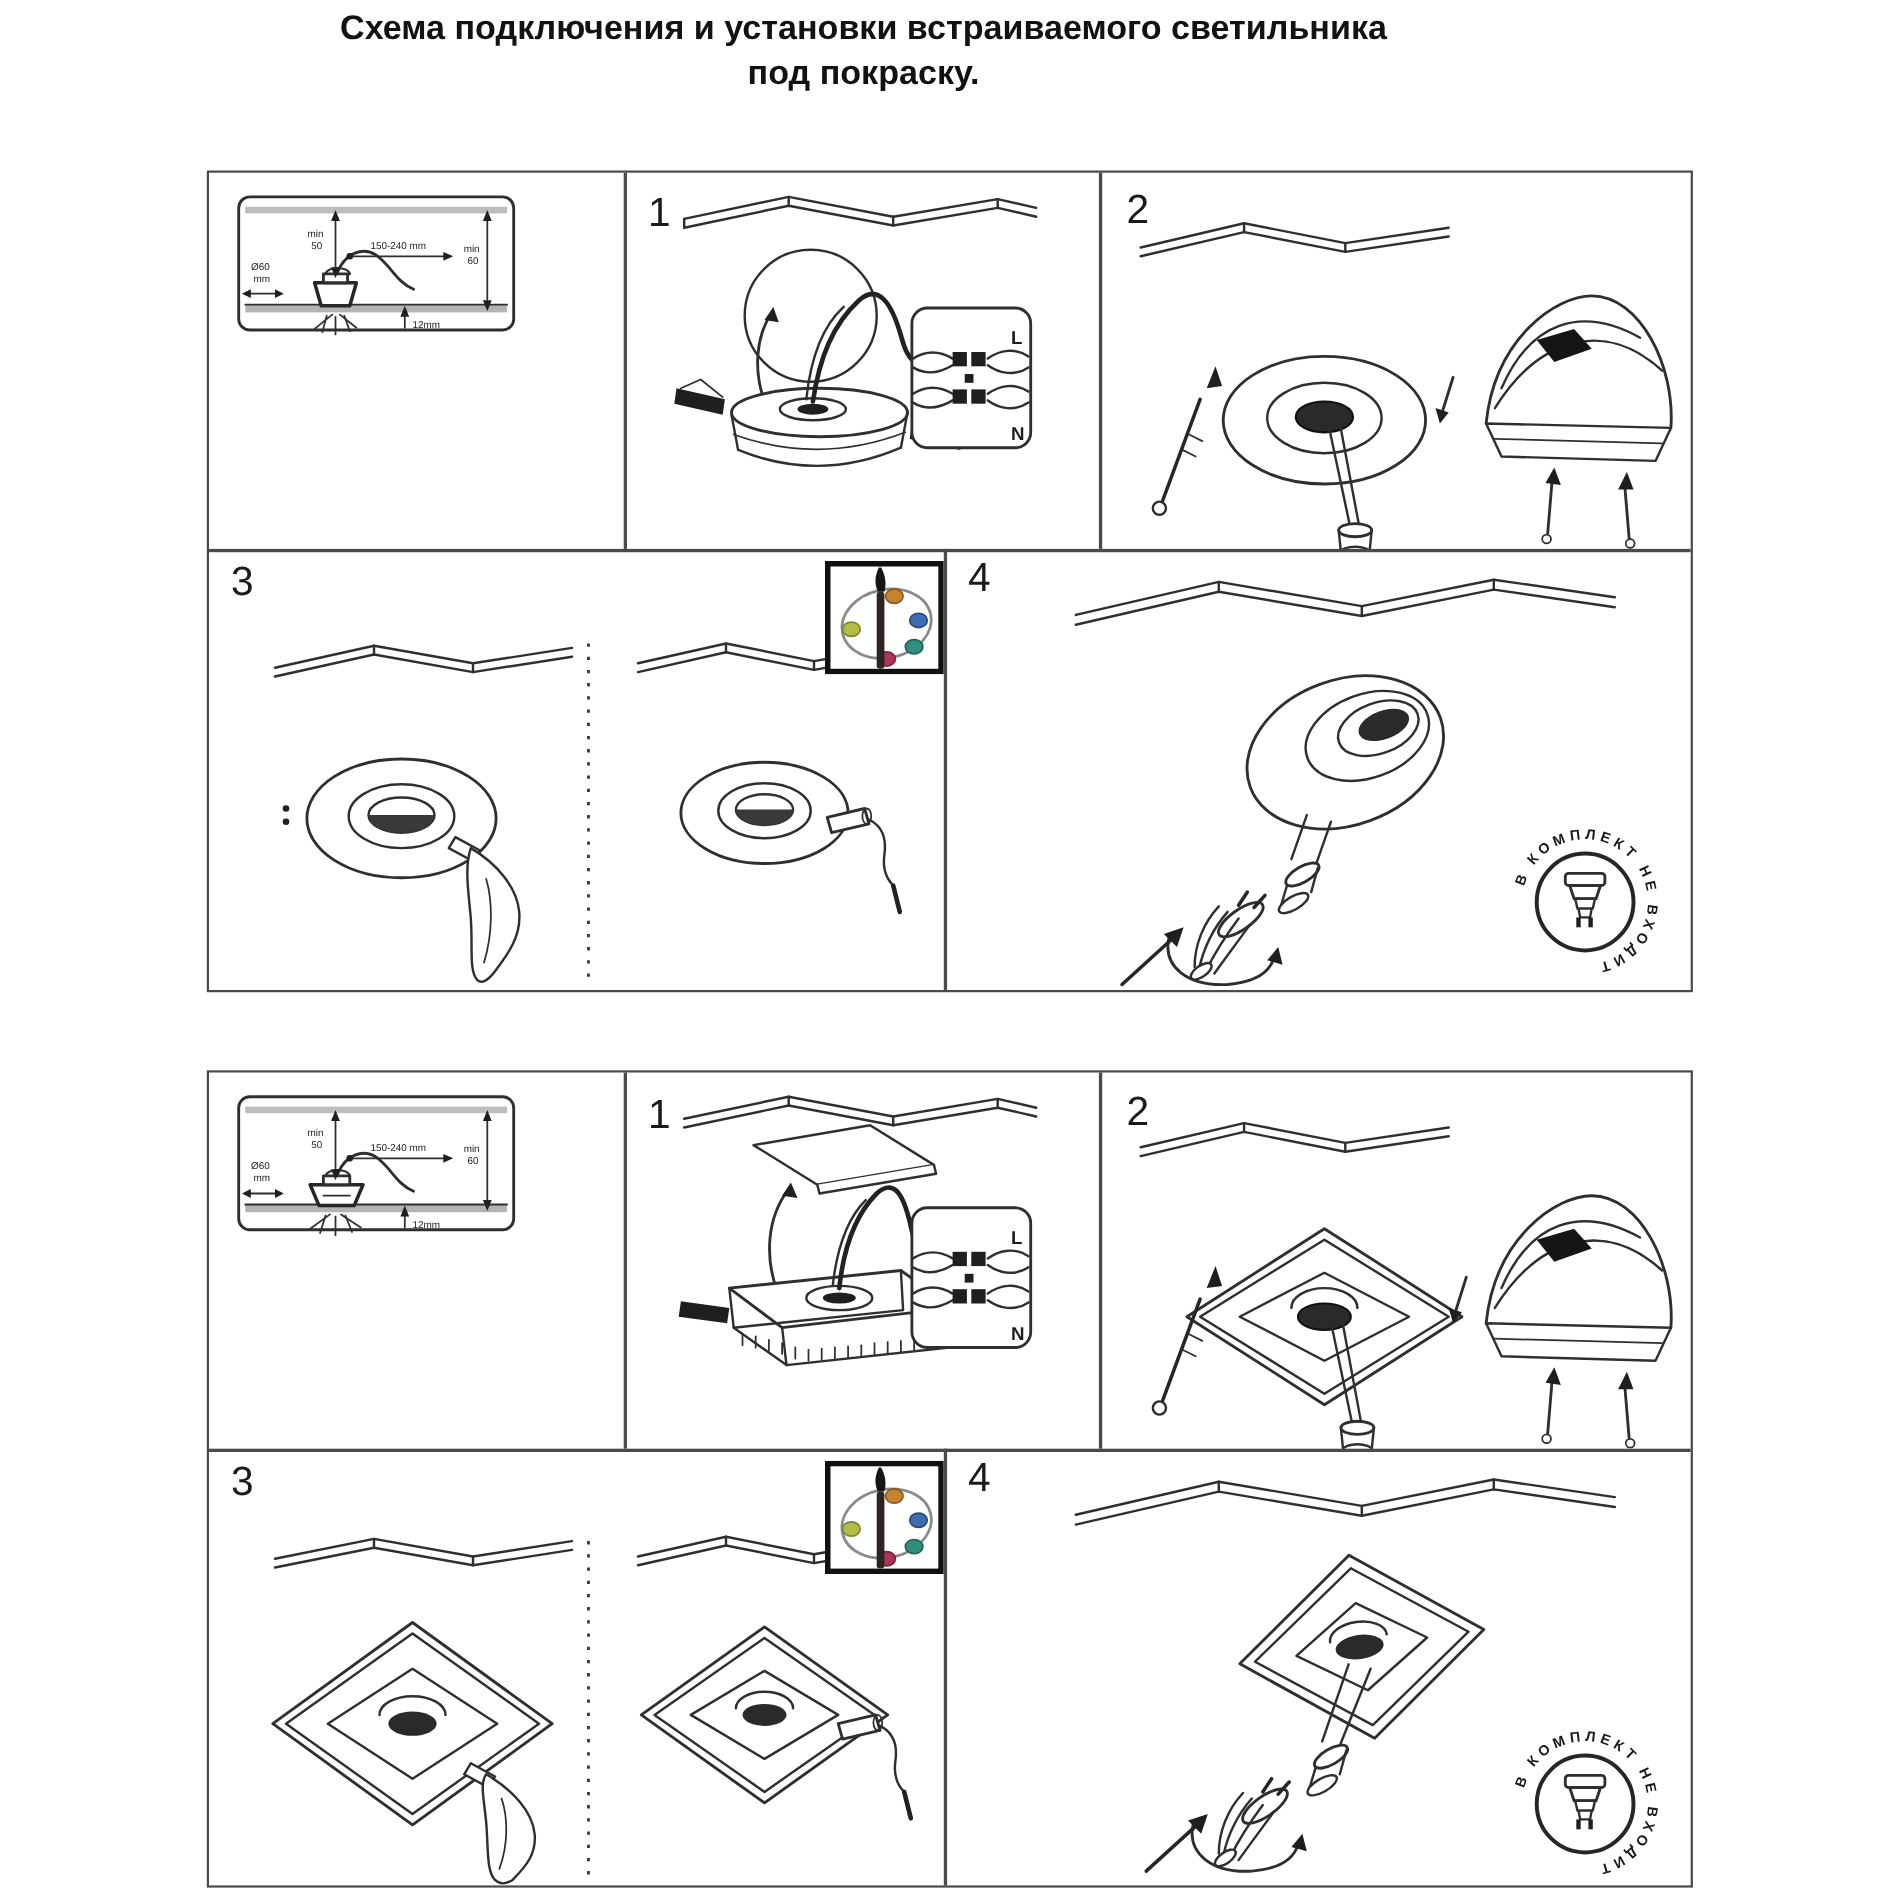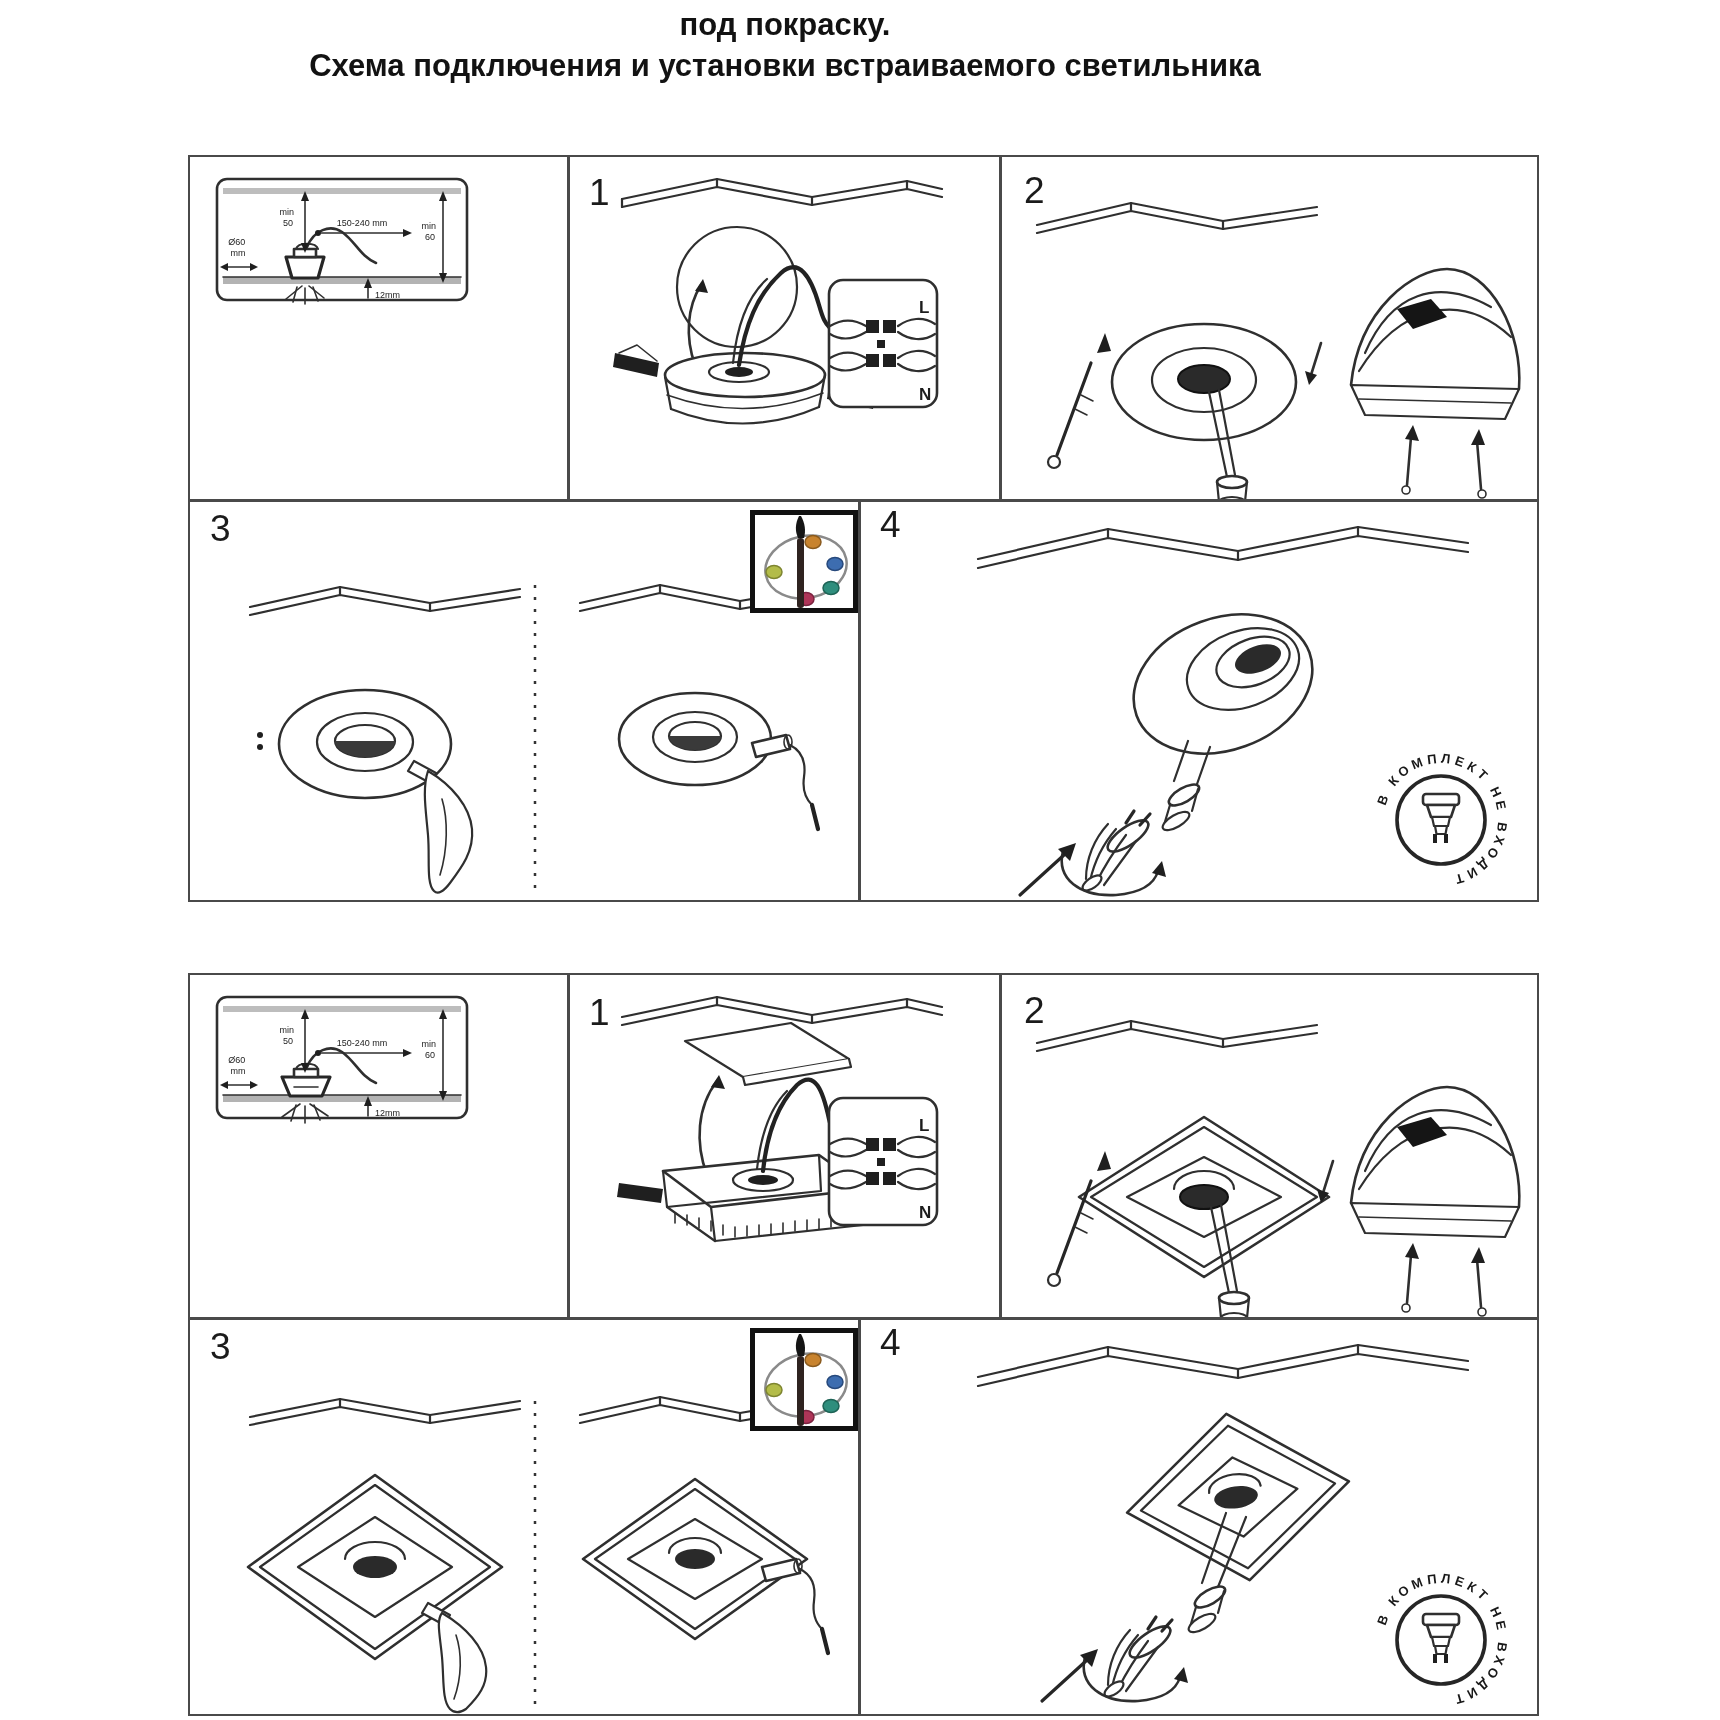--- a/index.html
+++ b/index.html
@@ -25,22 +25,22 @@
   text.dim{font-size:9px;fill:#1c1c1c}
   text.ln-label{font-size:17px;font-weight:700;fill:#1c1c1c}
   text.stamp-txt{font-size:13px;font-weight:700;fill:#181818;letter-spacing:4px}
 </style>
 </head>
 <body>
 
 <div class="page">
 
   <div class="title">
+    <div>Схема подключения и установки встраиваемого светильника</div>
     <div>под покраску.</div>
-    <div>Схема подключения и установки встраиваемого светильника</div>
   </div>
 
   <section class="grid" style="left:188px;top:155px;width:1347px;height:743px">
     <div class="vline" style="left:377px;top:0;height:342px"></div>
     <div class="vline" style="left:809px;top:0;height:342px"></div>
     <div class="hline" style="top:342px"></div>
     <div class="vline" style="left:668px;top:342px;height:401px"></div>
 
     <div class="step-num" style="left:399px;top:16px">1</div>
     <div class="step-num" style="left:834px;top:14px">2</div>

